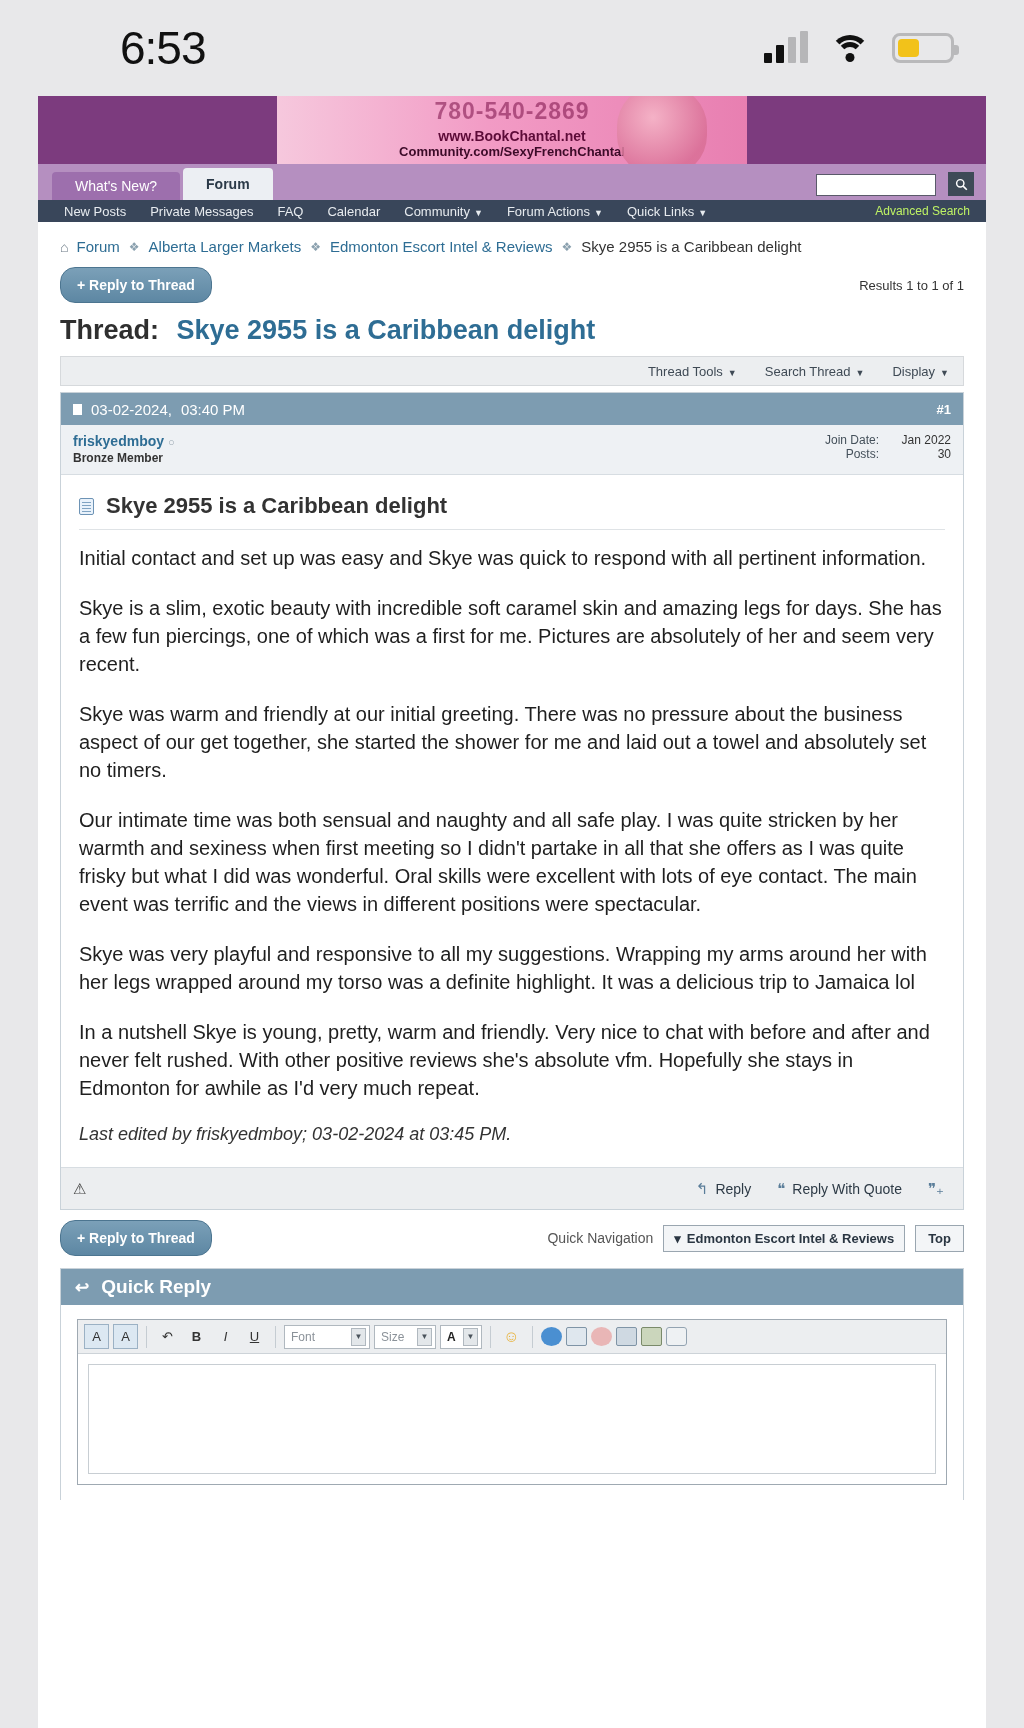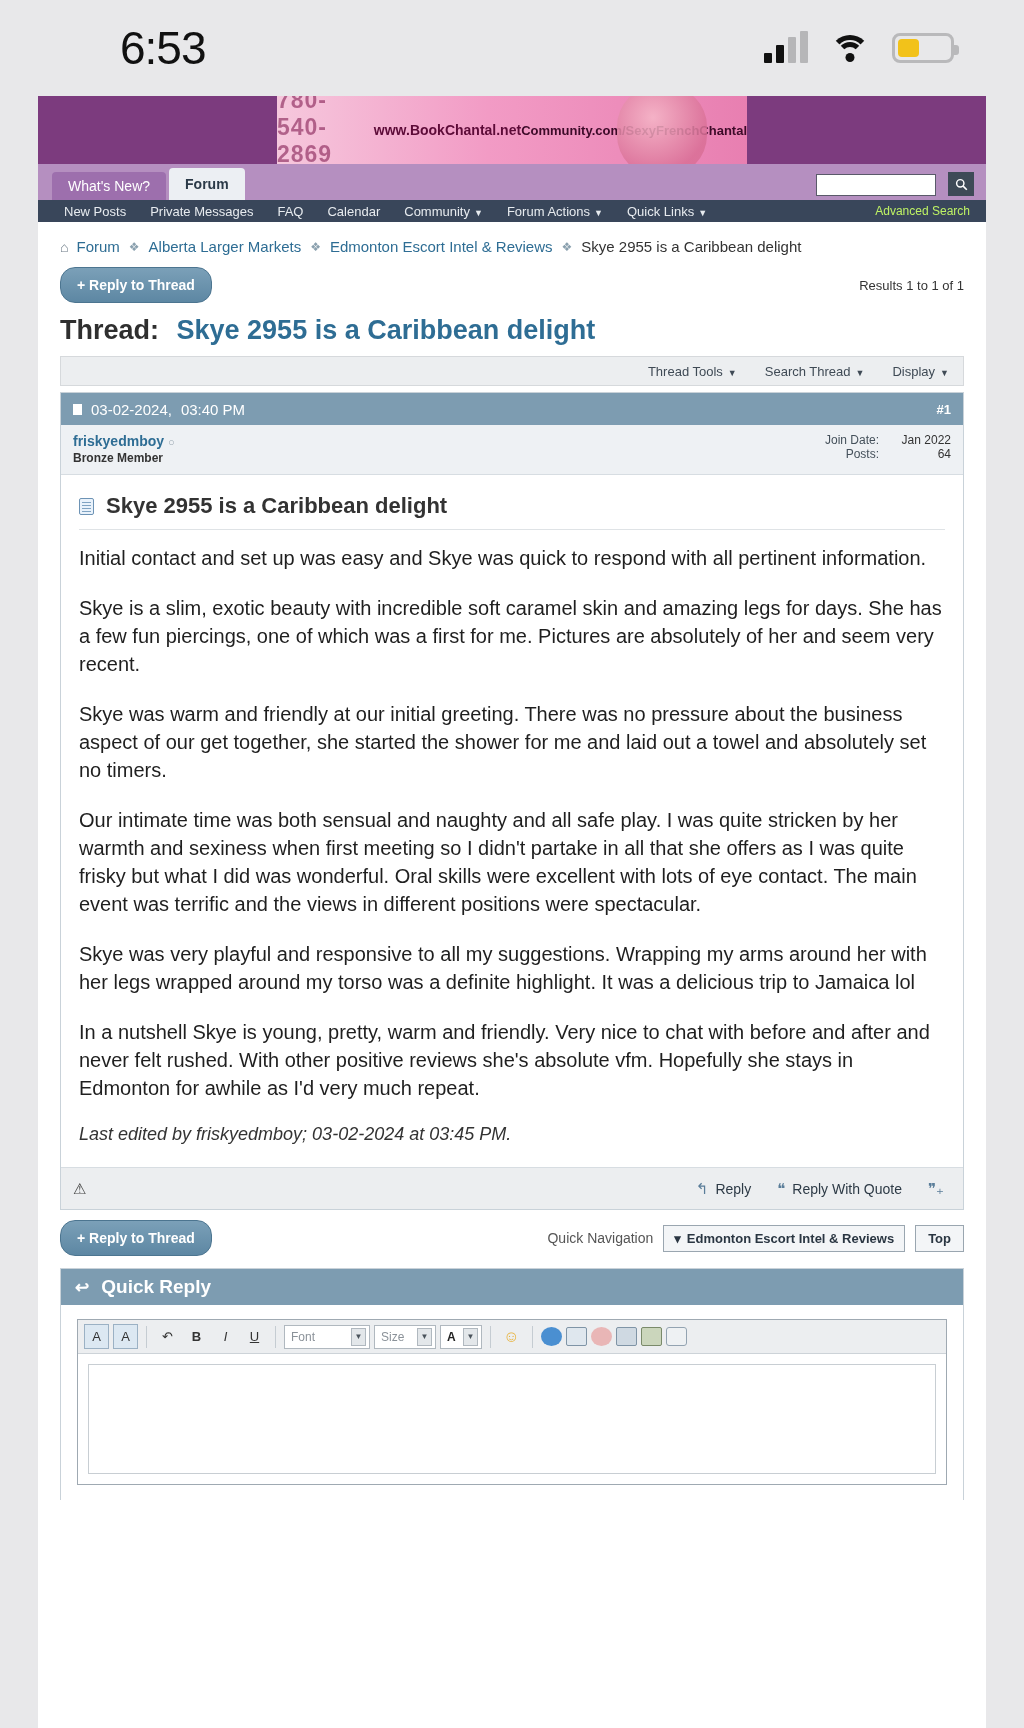--- a/index.html
+++ b/index.html
@@ -68,21 +68,21 @@
 
   
   .banner {
     height: 68px; background: #7c3b7e;
     display: flex; align-items: center; justify-content: center;
     overflow: hidden;
   }
   .banner-ad {
     width: 470px; height: 68px;
     background: linear-gradient(90deg,#f6c8dd 0%,#f29bc5 45%,#e87fb1 100%);
-    display: flex; flex-direction: row; align-items: center; justify-content: center;
+    display: flex; flex-direction: column; align-items: center; justify-content: center;
     color: #6d1145; position: relative;
   }
   .banner-ad .ad-phone {
     font-size: 23px; font-weight: 700; letter-spacing: 1px;
     color: #7a1048; opacity: .55;
     transform: translateY(-3px);
   }
   .banner-ad .ad-url {
     font-size: 14px; font-weight: 700; color: #5d0b38;
   }
@@ -96,21 +96,21 @@
     opacity: .85;
   }
 
   
   .navtabs {
     height: 36px; background: #b58fc0;
     display: flex; align-items: flex-end; padding-left: 14px;
     position: relative;
   }
   .navtab {
-    height: 28px; padding: 0 16px; margin-right: 3px;
+    height: 28px; padding: 0 23px; margin-right: 3px;
     display: flex; align-items: center;
     font-size: 14px; color: #fff;
     background: #9d6fad;
     border-radius: 4px 4px 0 0;
   }
   .navtab.active {
     background: #eceff3; color: #2b3a48; font-weight: 700;
     height: 32px;
   }
   .searchbox {
@@ -394,21 +394,21 @@
         </div>
         <div class="urank">Bronze Member</div>
       </div>
       <div class="ustats">
         <div class="row">
           <span class="lbl">Join Date:</span>
           <span class="val">Jan 2022</span>
         </div>
         <div class="row">
           <span class="lbl">Posts:</span>
-          <span class="val">64</span>
+          <span class="val">30</span>
         </div>
       </div>
     </div>
 
     <div class="postbody">
       <div class="posttitle">
         <span class="doc-ico"></span>
         <span>Skye 2955 is a Caribbean delight</span>
       </div>
       <p class="ptext">Initial contact and set up was easy and Skye was quick to respond with all pertinent information.</p>

